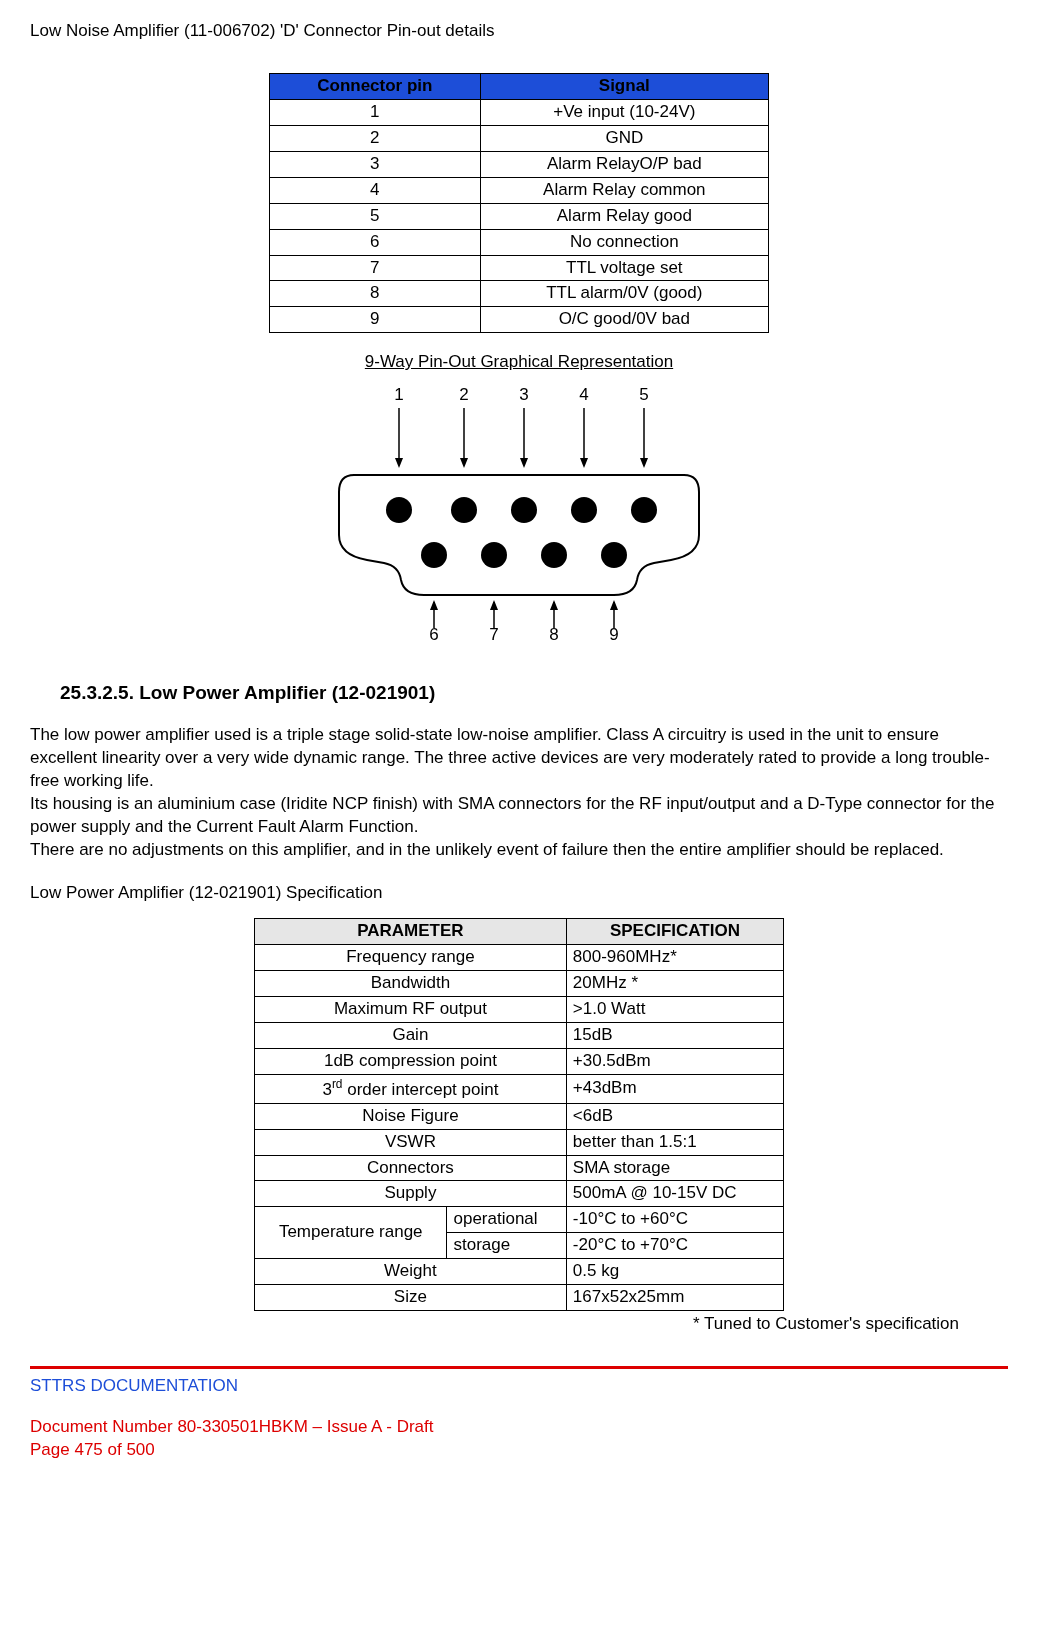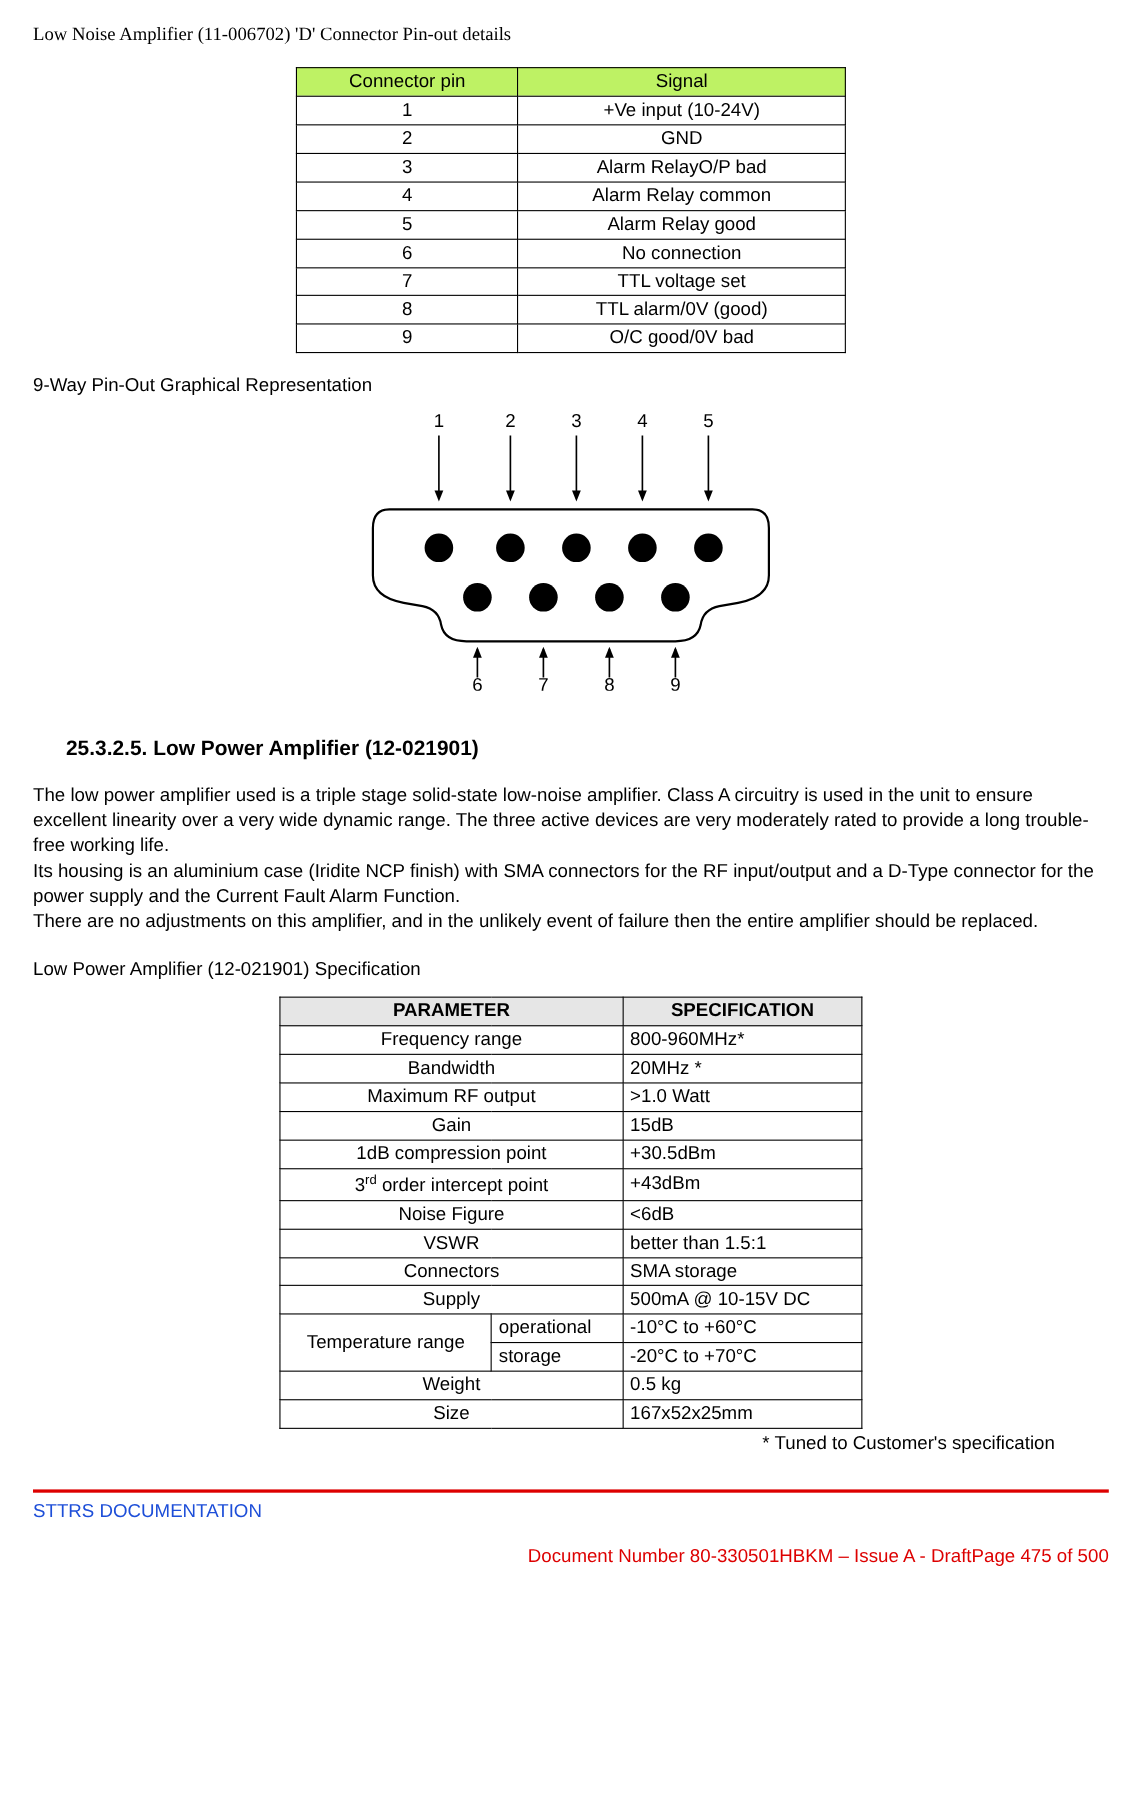--- a/index.html
+++ b/index.html
@@ -5,38 +5,38 @@
   * { box-sizing: border-box; }
   body {
     margin: 0;
     padding: 20px 30px 0 30px;
     font-family: Arial, Helvetica, sans-serif;
     font-size: 17px;
     line-height: 1.35;
     color: #000;
     width: 1038px;
   }
-  .title-line { margin-bottom: 18px; font-family: Liberation Serif, serif; }
+  .title-line { margin-bottom: 30px; }
   table.pinout {
     border-collapse: collapse;
     margin: 0 auto 18px auto;
     width: 500px;
   }
   table.pinout td, table.pinout th {
     border: 1px solid #000;
     padding: 1px 6px;
     text-align: center;
     font-size: 17px;
     font-weight: normal;
   }
   table.pinout th {
-    background: #bef264;
-    font-weight: normal;
-  }
-  .diagram-wrap { text-align: left; margin-bottom: 40px; }
+    background: #1d4ed8;
+    font-weight: bold;
+  }
+  .diagram-wrap { text-align: center; margin-bottom: 40px; text-decoration: underline; }
   .diagram-caption { font-size: 17px; margin-bottom: 6px; }
   .connector-svg { display: block; margin: 0 auto; }
   .section-heading { font-weight: bold; font-size: 19px; margin: 30px 0 18px 30px; }
   .body-text { margin: 0 0 20px 0; }
   .spec-caption { margin-bottom: 14px; }
   table.spec {
     border-collapse: collapse;
     margin: 0 auto 2px auto;
     width: 530px;
   }
@@ -54,21 +54,21 @@
     text-align: center;
   }
   table.spec td.param { text-align: center; }
   table.spec td.param-sub { }
   table.spec td.value { text-align: left; }
   table.spec td.rowspan { text-align: center; }
   sup { font-size: 0.7em; }
   .footnote { text-align: right; width: 880px; margin: 0 auto 30px auto; font-size: 17px; }
   .footer-divider { border: none; border-top: 3px solid #d00; margin: 10px 0 6px 0; }
   .footer-top { color: #1d4ed8; font-size: 17px; margin-bottom: 18px; }
-  .footer-bottom { display: flex; justify-content: flex-end; color: #d00; font-size: 17px; margin-bottom: 20px;}
+  .footer-bottom { display: flex; justify-content: flex-start; color: #d00; font-size: 17px; margin-bottom: 20px; flex-direction: column;}
 </style>
 </head>
 <body>
 
 <div class="title-line">Low Noise Amplifier (11-006702) 'D' Connector Pin-out details</div>
 
 <table class="pinout">
   <thead>
     <tr>
       <th>Connector pin</th>

